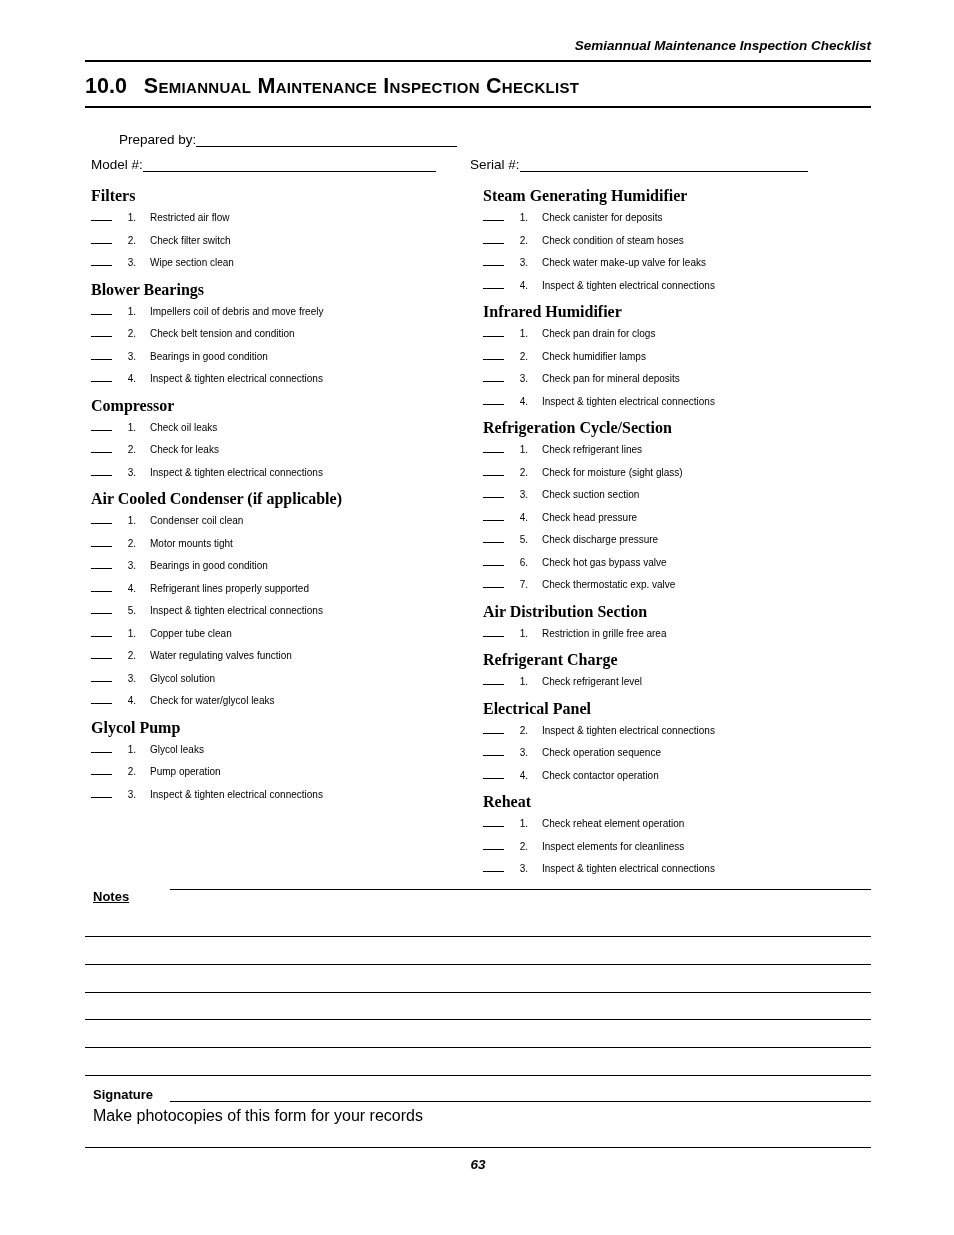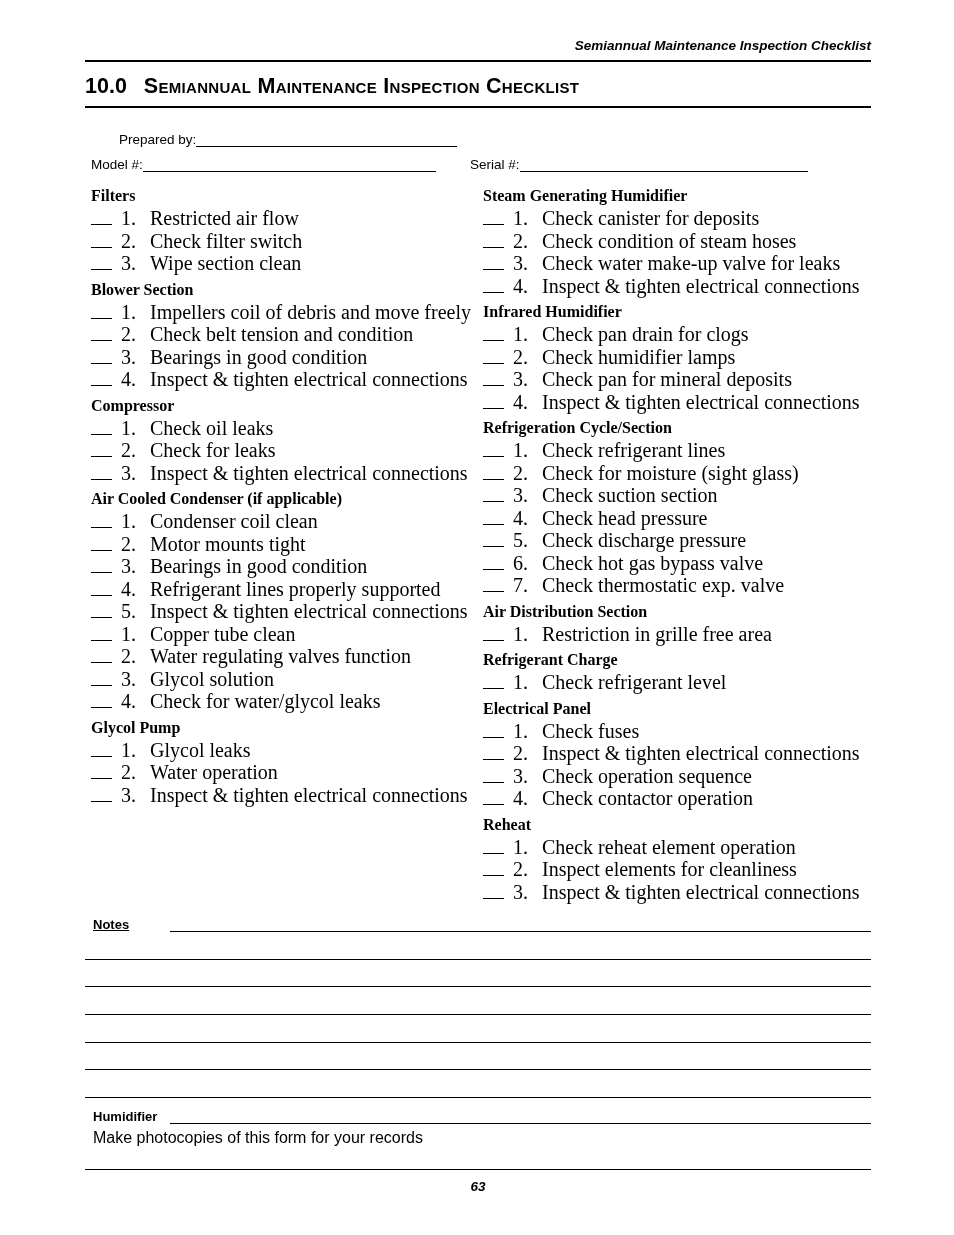--- a/index.html
+++ b/index.html
@@ -30,27 +30,27 @@
   .flabel { white-space:nowrap; }
   .fill { flex:1; border-bottom:1.5px solid #000; height:14px; }
 
   .columns { display:flex; align-items:flex-start; margin-top:9px; }
   .col-left  { margin-left:6px; width:386px; }
   .col-right { margin-left:6px; width:380px; }
 
   .sec-heading { font-weight:bold; font-size:16px; line-height:22px; margin-top:4px;font-family:Liberation Serif, serif; }
   .item {
     height:22.5px; line-height:22.5px; white-space:nowrap;
-    font-family:Liberation Serif, serif; font-size:20px;
+    font-family:Liberation Sans, sans-serif; font-size:10px;
   }
   .blank { display:inline-block; width:21px; border-bottom:1.5px solid #000; }
   .inum  { display:inline-block; width:19px; margin-left:5px; text-align:right; }
   .itext { margin-left:14px; }
 
-  .notes-row { display:flex; align-items:flex-end; margin-top:8px; height:21px; font-size:13px;text-decoration:underline; }
+  .notes-row { display:flex; align-items:flex-start; margin-top:8px; height:21px; font-size:13px;text-decoration:underline; }
   .block-label { margin-left:8px; width:77px; font-weight:bold; }
   .hline { flex:1; border-bottom:1.5px solid #000; }
   .wline { height:26.7px; border-bottom:1.5px solid #000; }
   .sig-row { display:flex; align-items:flex-end; height:26px; font-size:13px; }
   .photocopy { margin:7px 0 0 8px; font-size:16px; line-height:14px; }
   .footer-rule { margin-top:24px; }
   .page-num {
     margin-top:9px; text-align:center; font-style:italic; font-weight:bold;
     font-size:13.5px; font-family:"Liberation Sans", sans-serif;
   }
@@ -87,42 +87,42 @@
       </div>
     </div>
   </div>
 
   <div class="columns">
     <div class="col-left" id="col-left">
         <div class="sec-heading">Filters</div>
         <div class="item"><span class="blank"></span><span class="inum">1.</span><span class="itext">Restricted air flow</span></div>
         <div class="item"><span class="blank"></span><span class="inum">2.</span><span class="itext">Check filter switch</span></div>
         <div class="item"><span class="blank"></span><span class="inum">3.</span><span class="itext">Wipe section clean</span></div>
-        <div class="sec-heading">Blower Section</div>
+        <div class="sec-heading">Blower Bearings</div>
         <div class="item"><span class="blank"></span><span class="inum">1.</span><span class="itext">Impellers coil of debris and move freely</span></div>
         <div class="item"><span class="blank"></span><span class="inum">2.</span><span class="itext">Check belt tension and condition</span></div>
         <div class="item"><span class="blank"></span><span class="inum">3.</span><span class="itext">Bearings in good condition</span></div>
         <div class="item"><span class="blank"></span><span class="inum">4.</span><span class="itext">Inspect &amp; tighten electrical connections</span></div>
         <div class="sec-heading">Compressor</div>
         <div class="item"><span class="blank"></span><span class="inum">1.</span><span class="itext">Check oil leaks</span></div>
         <div class="item"><span class="blank"></span><span class="inum">2.</span><span class="itext">Check for leaks</span></div>
         <div class="item"><span class="blank"></span><span class="inum">3.</span><span class="itext">Inspect &amp; tighten electrical connections</span></div>
         <div class="sec-heading">Air Cooled Condenser (if applicable)</div>
         <div class="item"><span class="blank"></span><span class="inum">1.</span><span class="itext">Condenser coil clean</span></div>
         <div class="item"><span class="blank"></span><span class="inum">2.</span><span class="itext">Motor mounts tight</span></div>
         <div class="item"><span class="blank"></span><span class="inum">3.</span><span class="itext">Bearings in good condition</span></div>
         <div class="item"><span class="blank"></span><span class="inum">4.</span><span class="itext">Refrigerant lines properly supported</span></div>
         <div class="item"><span class="blank"></span><span class="inum">5.</span><span class="itext">Inspect &amp; tighten electrical connections</span></div>
         <div class="item"><span class="blank"></span><span class="inum">1.</span><span class="itext">Copper tube clean</span></div>
         <div class="item"><span class="blank"></span><span class="inum">2.</span><span class="itext">Water regulating valves function</span></div>
         <div class="item"><span class="blank"></span><span class="inum">3.</span><span class="itext">Glycol solution</span></div>
         <div class="item"><span class="blank"></span><span class="inum">4.</span><span class="itext">Check for water/glycol leaks</span></div>
         <div class="sec-heading">Glycol Pump</div>
         <div class="item"><span class="blank"></span><span class="inum">1.</span><span class="itext">Glycol leaks</span></div>
-        <div class="item"><span class="blank"></span><span class="inum">2.</span><span class="itext">Water operation</span></div>
+        <div class="item"><span class="blank"></span><span class="inum">2.</span><span class="itext">Pump operation</span></div>
         <div class="item"><span class="blank"></span><span class="inum">3.</span><span class="itext">Inspect &amp; tighten electrical connections</span></div>
       </div>
     <div class="col-right" id="col-right">
         <div class="sec-heading">Steam Generating Humidifier</div>
         <div class="item"><span class="blank"></span><span class="inum">1.</span><span class="itext">Check canister for deposits</span></div>
         <div class="item"><span class="blank"></span><span class="inum">2.</span><span class="itext">Check condition of steam hoses</span></div>
         <div class="item"><span class="blank"></span><span class="inum">3.</span><span class="itext">Check water make-up valve for leaks</span></div>
         <div class="item"><span class="blank"></span><span class="inum">4.</span><span class="itext">Inspect &amp; tighten electrical connections</span></div>
         <div class="sec-heading">Infrared Humidifier</div>
         <div class="item"><span class="blank"></span><span class="inum">1.</span><span class="itext">Check pan drain for clogs</span></div>
@@ -135,21 +135,20 @@
         <div class="item"><span class="blank"></span><span class="inum">3.</span><span class="itext">Check suction section</span></div>
         <div class="item"><span class="blank"></span><span class="inum">4.</span><span class="itext">Check head pressure</span></div>
         <div class="item"><span class="blank"></span><span class="inum">5.</span><span class="itext">Check discharge pressure</span></div>
         <div class="item"><span class="blank"></span><span class="inum">6.</span><span class="itext">Check hot gas bypass valve</span></div>
         <div class="item"><span class="blank"></span><span class="inum">7.</span><span class="itext">Check thermostatic exp. valve</span></div>
         <div class="sec-heading">Air Distribution Section</div>
         <div class="item"><span class="blank"></span><span class="inum">1.</span><span class="itext">Restriction in grille free area</span></div>
         <div class="sec-heading">Refrigerant Charge</div>
         <div class="item"><span class="blank"></span><span class="inum">1.</span><span class="itext">Check refrigerant level</span></div>
         <div class="sec-heading">Electrical Panel</div>
-        <div class="item"><span class="blank"></span><span class="inum">1.</span><span class="itext">Check fuses</span></div>
         <div class="item"><span class="blank"></span><span class="inum">2.</span><span class="itext">Inspect &amp; tighten electrical connections</span></div>
         <div class="item"><span class="blank"></span><span class="inum">3.</span><span class="itext">Check operation sequence</span></div>
         <div class="item"><span class="blank"></span><span class="inum">4.</span><span class="itext">Check contactor operation</span></div>
         <div class="sec-heading">Reheat</div>
         <div class="item"><span class="blank"></span><span class="inum">1.</span><span class="itext">Check reheat element operation</span></div>
         <div class="item"><span class="blank"></span><span class="inum">2.</span><span class="itext">Inspect elements for cleanliness</span></div>
         <div class="item"><span class="blank"></span><span class="inum">3.</span><span class="itext">Inspect &amp; tighten electrical connections</span></div>
       </div>
   </div>
 
@@ -161,21 +160,21 @@
   <div id="writing-lines">
       <div class="wline"></div>
       <div class="wline"></div>
       <div class="wline"></div>
       <div class="wline"></div>
       <div class="wline"></div>
       <div class="wline"></div>
     </div>
 
   <div class="sig-row">
-    <span class="block-label">Humidifier</span>
+    <span class="block-label">Signature</span>
     <span class="hline"></span>
   </div>
 
   <div class="photocopy">Make photocopies of this form for your records</div>
 
   <hr class="thin-rule footer-rule">
   <div class="page-num">63</div>
 
 </div>
 

